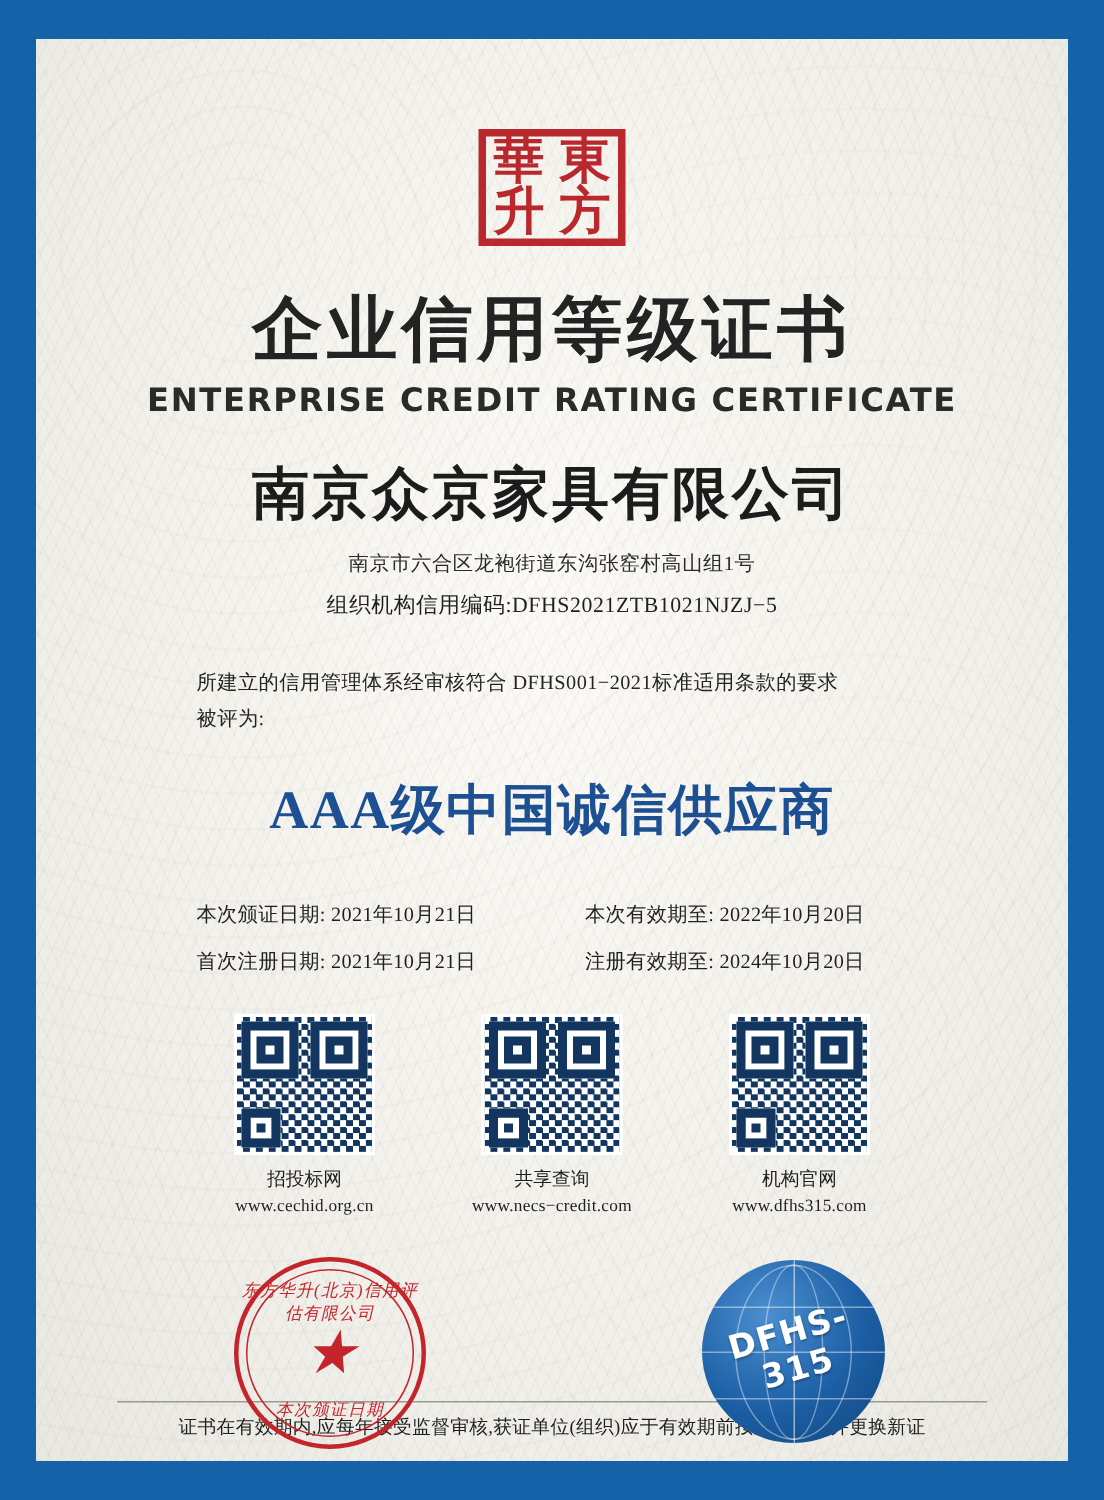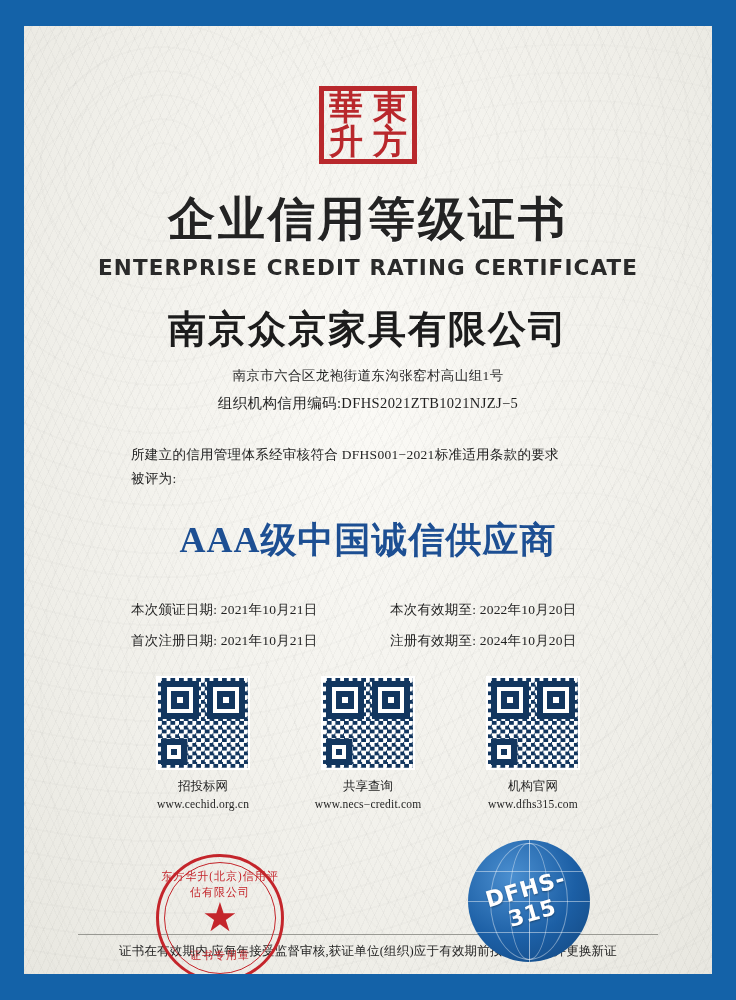--- a/index.html
+++ b/index.html
@@ -172,25 +172,26 @@
 
   
   .stamp-row {
     margin-top: 28px;
     width: 480px;
     height: 140px;
     position: relative;
   }
   .red-stamp {
     position: absolute;
-    left: 28px; top: 16px;
+    left: 28px; top: 0;
     width: 128px; height: 128px;
     border-radius: 50%;
     border: 3px solid #c4252b;
     color: #c4252b;
+    font-style: italic;
   }
   .red-stamp .ring2 {
     position: absolute; inset: 5px;
     border-radius: 50%;
     border: 1.5px solid #c4252b;
   }
   .red-stamp .star {
     position: absolute;
     left: 50%; top: 50%;
     transform: translate(-50%, -50%);
@@ -337,21 +338,21 @@
         <div class="qr-label">机构官网</div>
         <div class="qr-url">www.dfhs315.com</div>
       </div>
     </div>
 
     <div class="stamp-row">
       <div class="red-stamp">
         <div class="ring2"></div>
         <div class="arc">东方华升(北京)信用评估有限公司</div>
         <div class="star">★</div>
-        <div class="bottom-text">证书专用章</div>
+        <div class="bottom-text">本次颁证日期</div>
       </div>
 
       <div class="blue-globe">
         <div class="mer"></div>
         <div class="par" style="top:25%"></div>
         <div class="par" style="top:50%"></div>
         <div class="par" style="top:75%"></div>
         <div class="ell" style="left:18%; right:18%"></div>
         <div class="ell" style="left:34%; right:34%"></div>
         <div class="gtext">DFHS-315</div>

